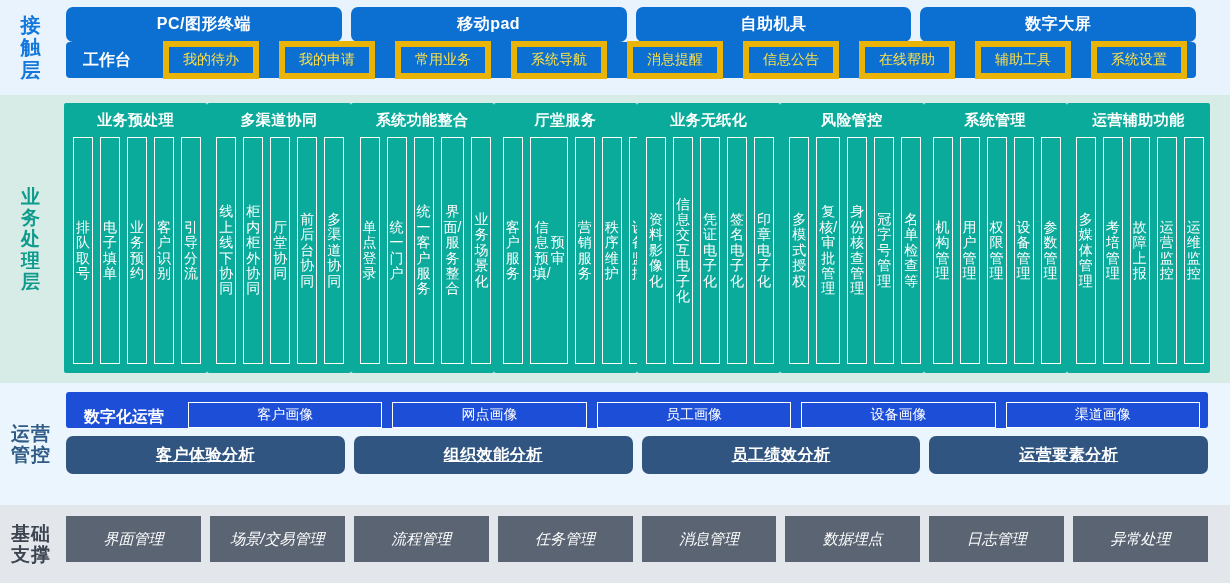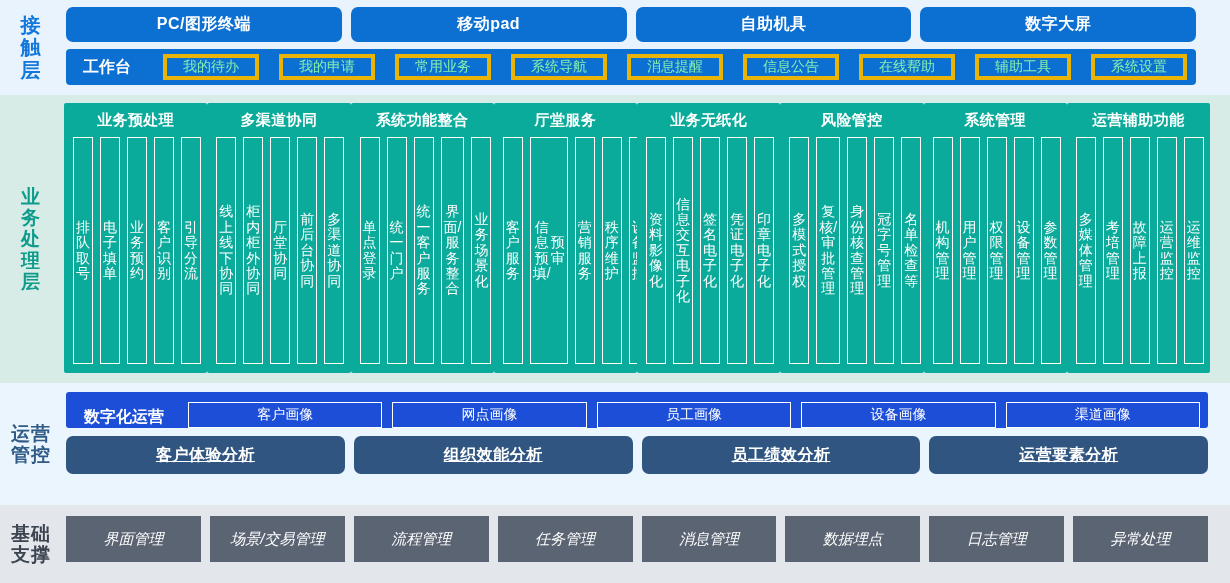--- a/index.html
+++ b/index.html
@@ -32,37 +32,36 @@
     flex: 1 1 0;
     background: #0c6fd2;
     color: #ffffff;
     border-radius: 7px;
     height: 35px;
     display: flex; align-items: center; justify-content: center;
     font-size: 16px; font-weight: bold;
     letter-spacing: .5px;
   }
   .workbench-bar {
-    margin-top: 7px;
     background: #0c6fd2;
     border-radius: 4px;
     height: 36px;
     display: flex; align-items: center;
     padding: 0 9px;
     gap: 20px;
   }
   .workbench-title {
     color: #ffffff; font-size: 16px; font-weight: bold;
     padding: 0 12px 0 8px; white-space: nowrap;
   }
   .workbench-item {
     flex: 1 1 0;
-    border: 4px solid #eab308;
-    color: #86efac;
-    height: 26px;
+    border: 6px solid #eab308;
+    color: #fde047;
+    height: 38px;
     display: flex; align-items: center; justify-content: center;
     font-size: 14px;
     white-space: nowrap;
   }
 
   
   .layer-business { background: #d8ece7; height: 288px; }
   .layer-business .band-label { color: #0e9b8c; font-size: 19px; }
   .business-body { padding: 8px 20px 10px 2px; height: 100%; }
   .col-row { display: flex; gap: 0; height: 100%; }
@@ -235,22 +234,22 @@
             <div class="col-item">秩序维护</div>
             <div class="col-item">设备监控</div>
           </div>
         </div>
 
         <div class="col">
           <div class="col-title">业务无纸化</div>
           <div class="col-items">
             <div class="col-item">资料影像化</div>
             <div class="col-item">信息交互电子化</div>
+            <div class="col-item">凭证电子化</div>
             <div class="col-item">签名电子化</div>
-            <div class="col-item">凭证电子化</div>
             <div class="col-item">印章电子化</div>
           </div>
         </div>
 
         <div class="col">
           <div class="col-title">风险管控</div>
           <div class="col-items">
             <div class="col-item">多模式授权</div>
             <div class="col-item">复核/审批管理</div>
             <div class="col-item">身份核查管理</div>

